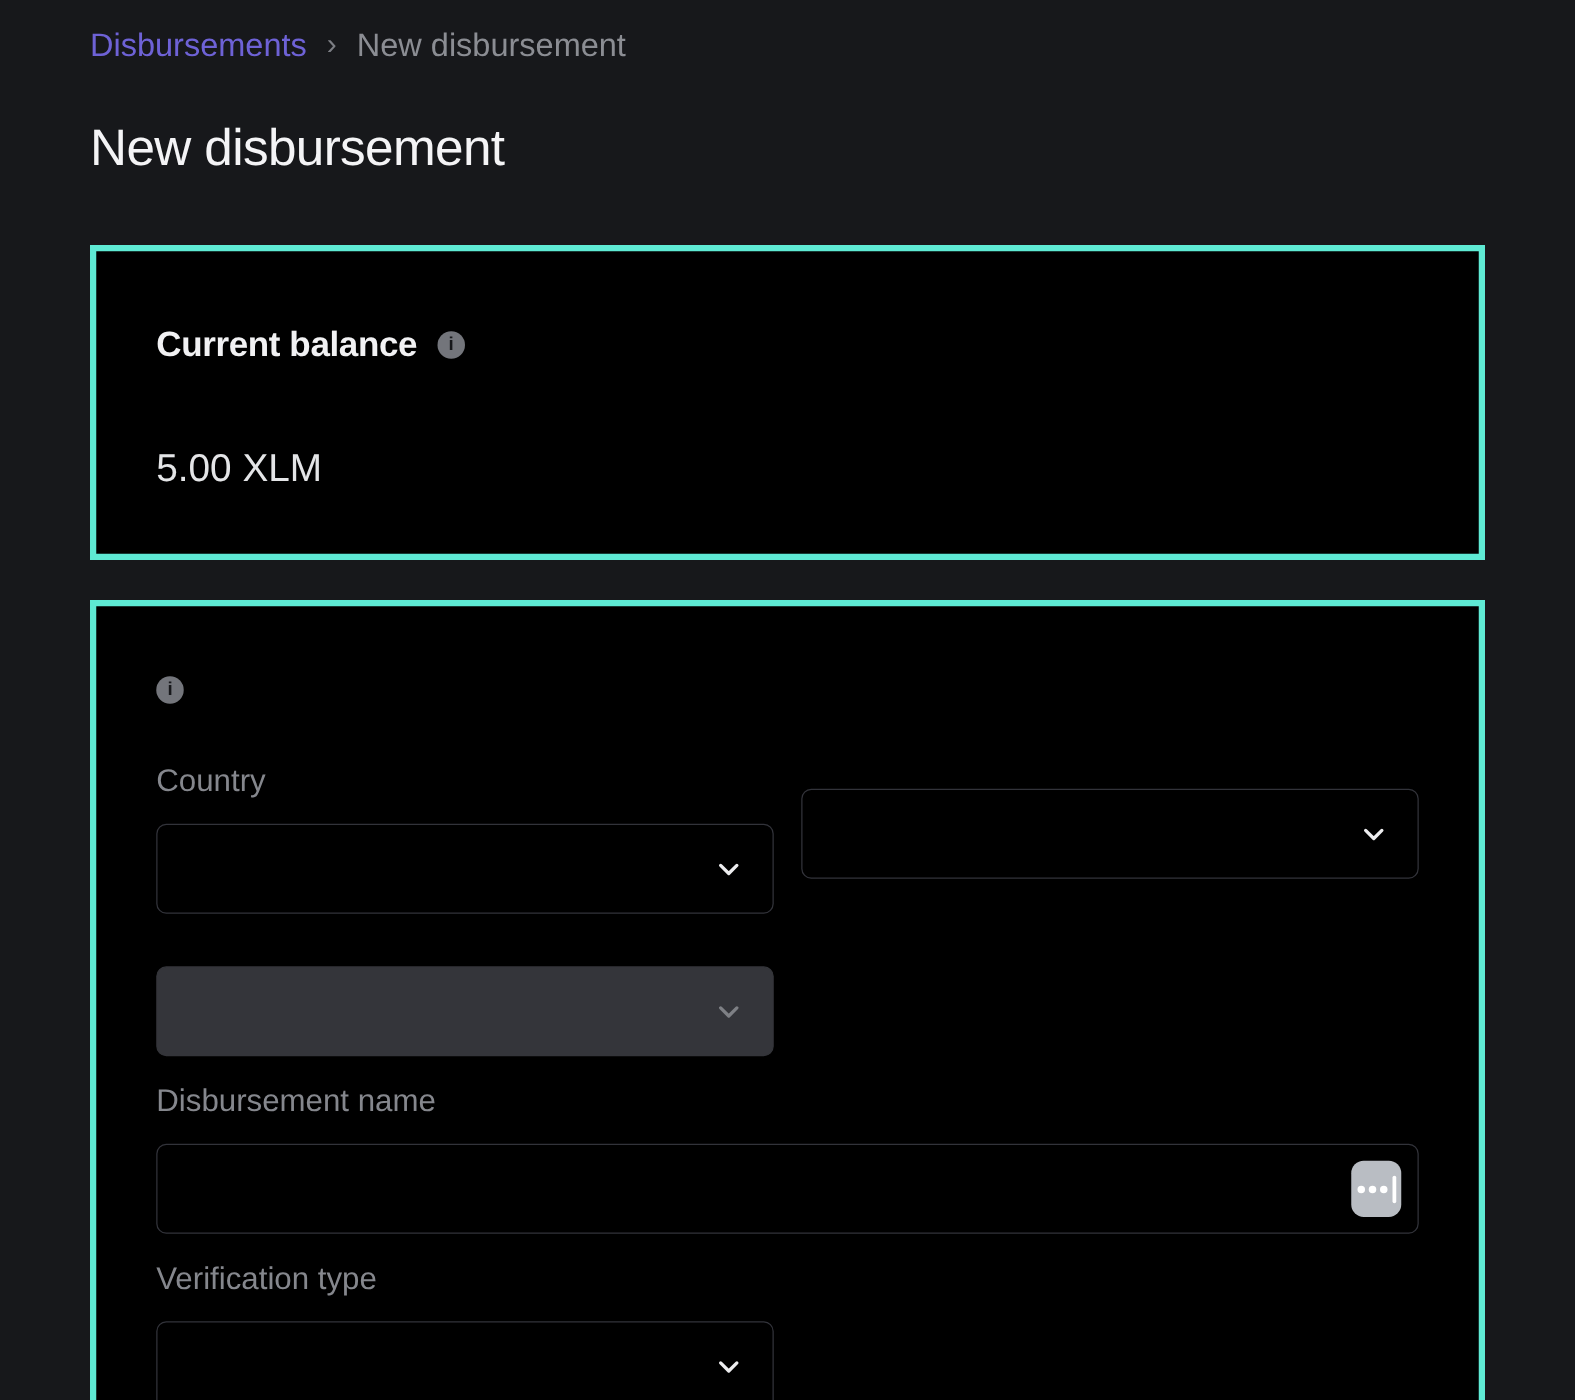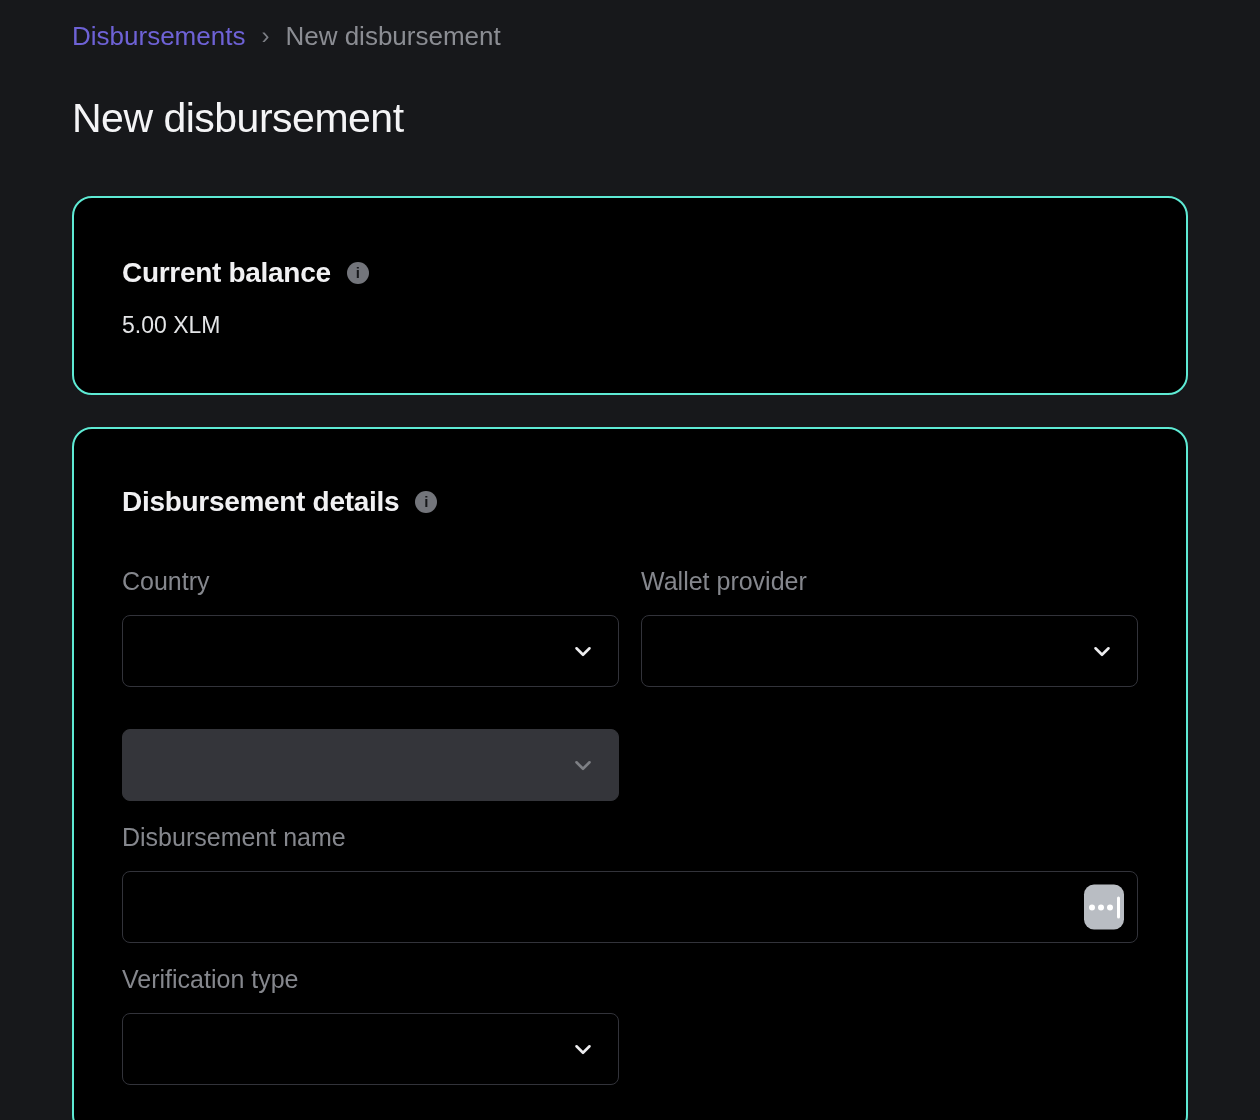--- a/index.html
+++ b/index.html
@@ -35,22 +35,22 @@
     font-size: 41px;
     font-weight: 500;
     letter-spacing: -0.5px;
     color: #f4f4f6;
     line-height: 48px;
   }
 
   
   .card {
     background: #000000;
-    border: 2px solid #5eead4;
-    border-radius: 20px;
+    border: 5px solid #5eead4;
+    border-radius: 0;
   }
   .card-balance { margin-top: 54px; padding: 58px 48px 52px; }
   .card-details { margin-top: 32px; padding: 56px 48px 48px; }
 
   .card-heading {
     display: flex;
     align-items: center;
     gap: 16px;
     font-size: 28px;
     line-height: 34px;
@@ -66,22 +66,22 @@
     color: #17181b;
     font-size: 15px;
     font-weight: 700;
     display: inline-flex;
     align-items: center;
     justify-content: center;
     cursor: default;
     flex: 0 0 auto;
   }
   .balance-value {
-    margin-top: 19px;
-    font-size: 23px;
+    margin-top: 66px;
+    font-size: 31px;
     line-height: 32px;
     color: #e4e5e7;
     font-weight: 400;
   }
 
   
   .form-grid {
     margin-top: 48px;
     display: grid;
     grid-template-columns: 1fr 1fr;
@@ -176,40 +176,38 @@
   <section class="card card-balance">
     <div class="card-heading">
       <span>Current balance</span>
       <span class="info-icon">i</span>
     </div>
     <div class="balance-value">5.00 XLM</div>
   </section>
 
   <section class="card card-details">
     <div class="card-heading">
-      <span>Disbursement details</span>
       <span class="info-icon">i</span>
     </div>
 
     <div class="form-grid">
 
       <div class="field">
         <label class="field-label">Country</label>
         <div class="control" role="combobox">
           <span></span>
           <span class="chev">
             <svg width="26" height="26" viewBox="0 0 24 24">
                 <path d="M6 9.5l6 6 6-6" fill="none" stroke="currentColor" stroke-width="2.4" stroke-linecap="round" stroke-linejoin="round"></path>
               </svg>
           </span>
         </div>
       </div>
 
       <div class="field">
-        <label class="field-label">Wallet provider</label>
         <div class="control" role="combobox">
           <span></span>
           <span class="chev">
             <svg width="26" height="26" viewBox="0 0 24 24">
                 <path d="M6 9.5l6 6 6-6" fill="none" stroke="currentColor" stroke-width="2.4" stroke-linecap="round" stroke-linejoin="round"></path>
               </svg>
           </span>
         </div>
       </div>
 

